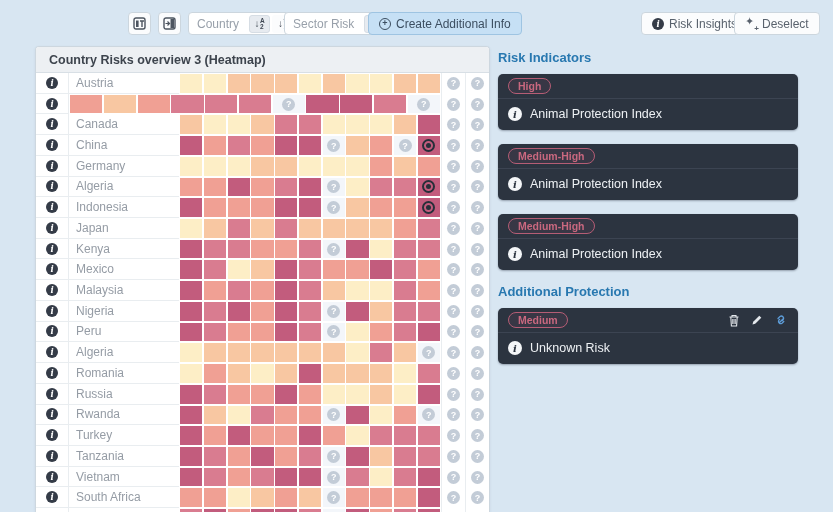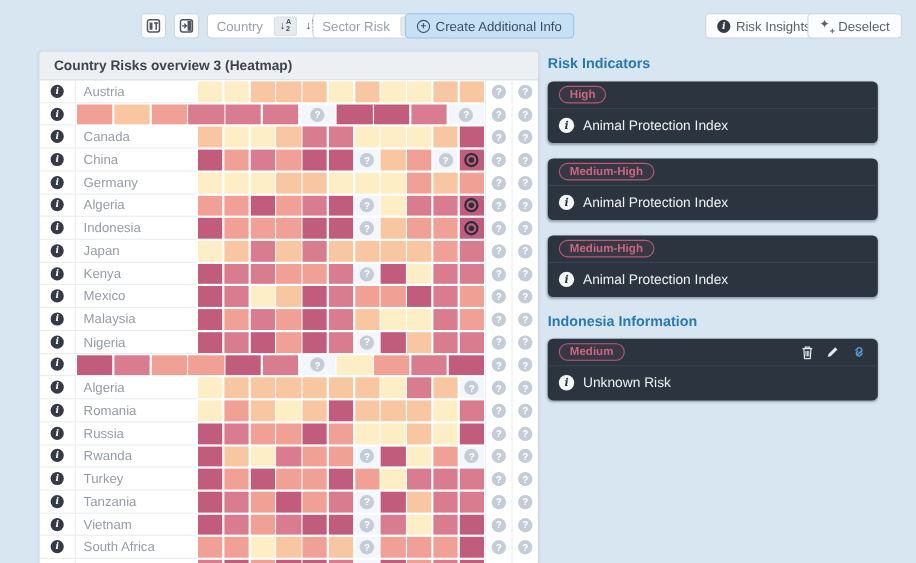--- a/index.html
+++ b/index.html
@@ -551,20 +551,21 @@
     </div>
     <div class="cell-q">
       <span class="q-ico">?</span>
     </div>
   </div>
 
   <div class="hrow">
     <div class="cell-info">
       <span class="info-dot i-sm">i</span>
     </div>
+    <div class="cell-name">Peru</div>
     <div class="cell-heat">
           <div class="hcell" style="background: rgb(194, 92, 125);"></div>
           <div class="hcell" style="background: rgb(217, 124, 144);"></div>
           <div class="hcell" style="background: rgb(240, 160, 148);"></div>
           <div class="hcell" style="background: rgb(240, 160, 148);"></div>
           <div class="hcell" style="background: rgb(194, 92, 125);"></div>
           <div class="hcell" style="background: rgb(217, 124, 144);"></div>
           <div class="hcell" style="background: rgb(243, 246, 250);">
             <span class="q-ico">?</span>
           </div>
@@ -860,21 +861,21 @@
     <div class="badgerow">
       <span class="badge">Medium-High</span>
 
     </div>
     <div class="cardcontent">
       <span class="wi-ico">i</span>
       <span>Animal Protection Index</span>
     </div>
   </div>
 </div>
-  <div class="rp-heading" id="h-add">Indonesia Information</div>
+  <div class="rp-heading" id="h-add">Additional Protection</div>
   <div id="add-card-holder">
   <div class="card">
     <div class="badgerow">
       <span class="badge">Medium</span>
       <span class="actions">
         <svg width="12" height="13" viewBox="0 0 12 13">
           <path d="M1.5 3 H10.5 M4 3 V1.5 H8 V3 M2.8 3 L3.4 12 H8.6 L9.2 3" fill="none" stroke="#e4e8ec" stroke-width="1.1"></path>
           <path d="M4.7 5 V10 M6 5 V10 M7.3 5 V10" stroke="#e4e8ec" stroke-width="0.9"></path>
         </svg>
         <svg width="12" height="12" viewBox="0 0 12 12">

